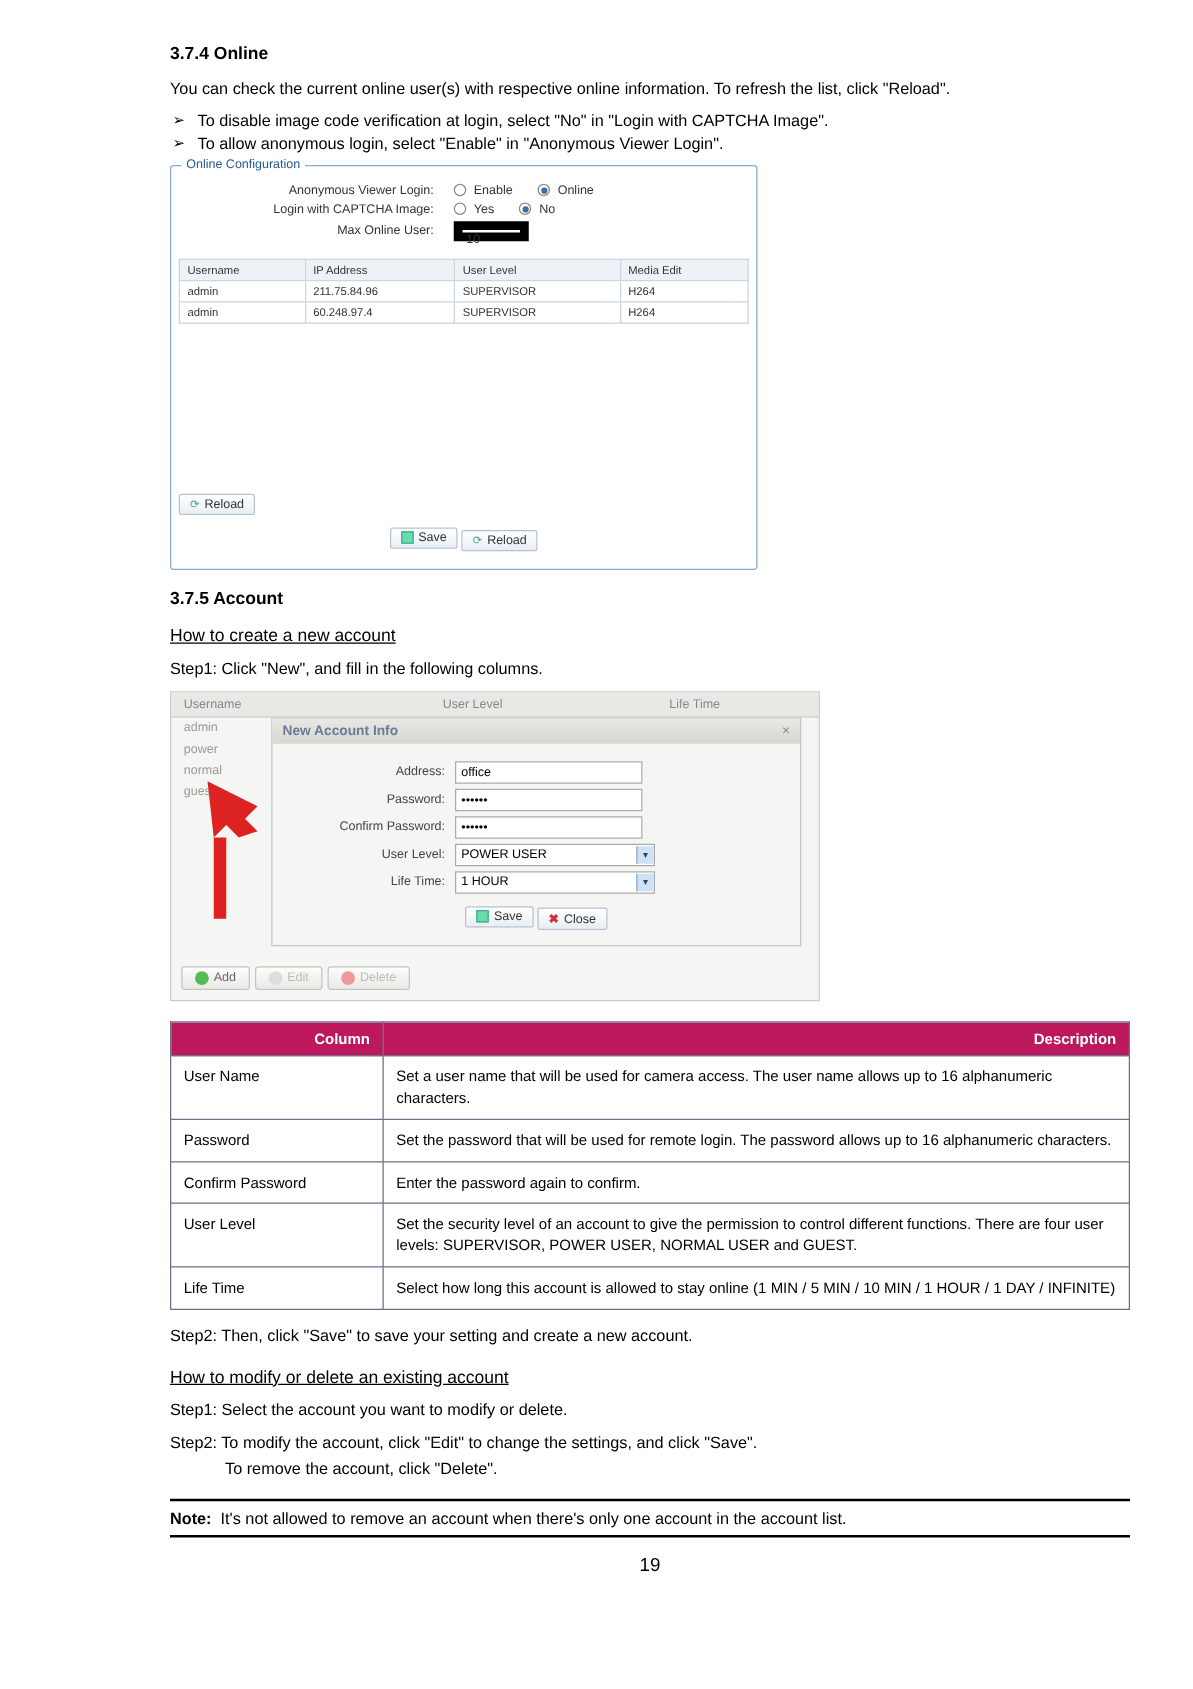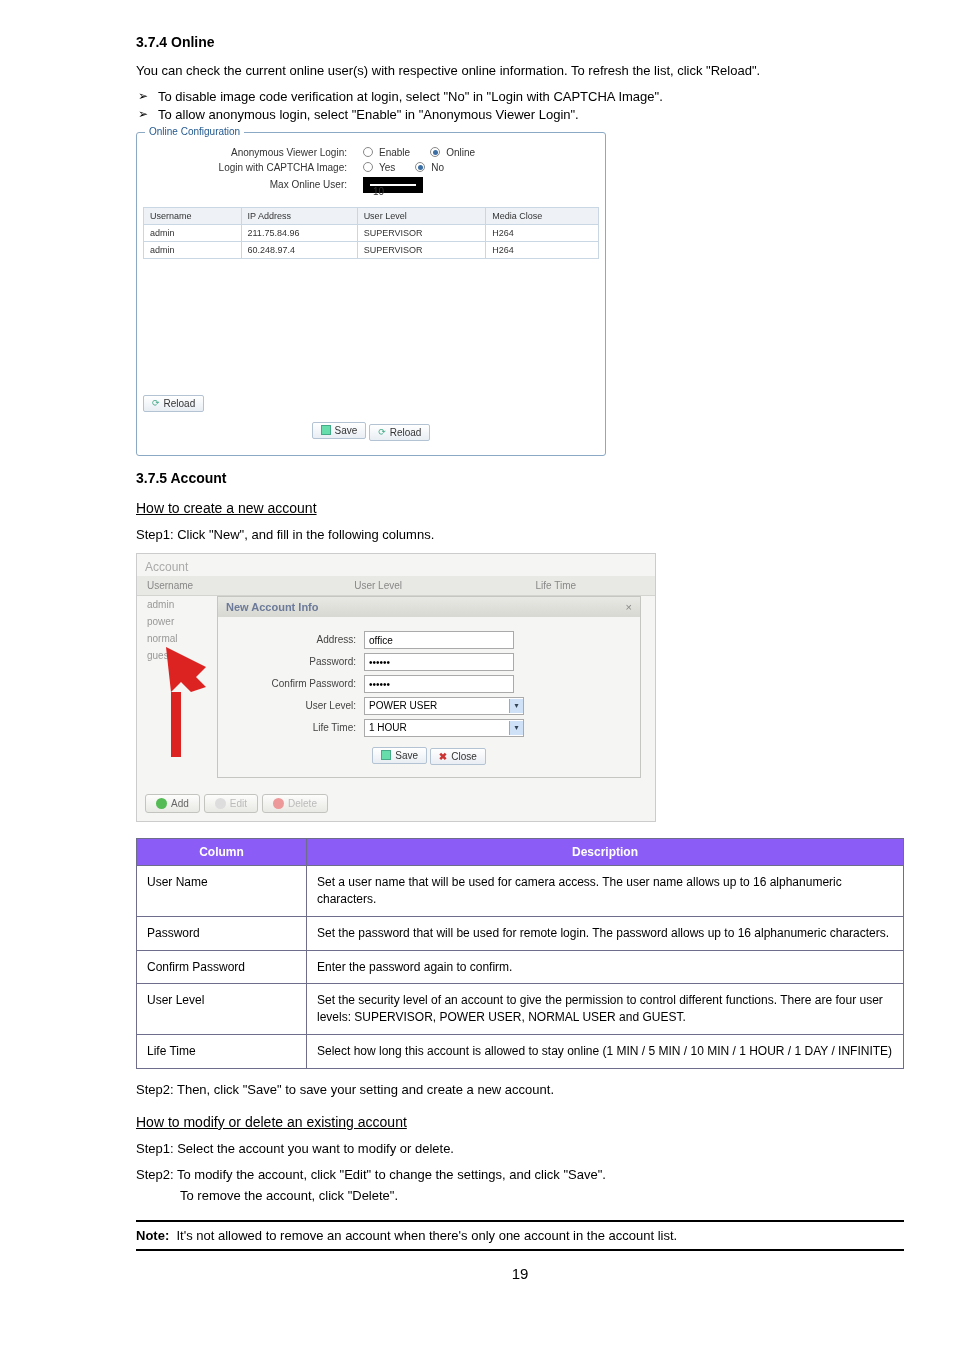--- a/index.html
+++ b/index.html
@@ -46,21 +46,21 @@
   .chev { width: 14px; height: 14px; background: #cfe1f7; border-left: 1px solid #9ab; display: inline-flex; align-items: center; justify-content: center; color: #345; font-size: 8px; margin-right: -4px; }
   .red-arrow { position: absolute; left: -72px; top: 40px; }
   .red-arrow svg { width: 80px; height: 130px; }
   .modal-btns { text-align: center; margin-top: 10px; }
   .footer-btns { display: flex; gap: 4px; padding: 6px 8px 0 8px; }
   .fbtn { display:inline-flex; align-items:center; gap:4px; border:1px solid #c3c3bf; background:linear-gradient(#fdfdfc,#e8e8e4); padding:3px 10px; font-size:10px; border-radius:3px; color:#666; }
   .fbtn.disabled { color:#bbb; }
   .circ { width:11px; height:11px; border-radius:50%; display:inline-block; }
   
   table.desc { width: 100%; border-collapse: collapse; font-size: 12px; margin: 4px 0 12px 0; border: 1px solid #6e6e8c; }
-  table.desc th { background: #8b5cf6; color: #fff; padding: 6px 10px; text-align: center; font-weight: bold; border: 1px solid #6e6e8c; }
+  table.desc th { background: #be185d; color: #fff; padding: 6px 10px; text-align: right; font-weight: bold; border: 1px solid #6e6e8c; }
   table.desc td { padding: 8px 10px; border: 1px solid #6e6e8c; vertical-align: top; line-height: 1.4; }
   table.desc th:first-child, table.desc td:first-child { width: 170px; }
   .note-row { border-top: 2px solid #000; border-bottom: 2px solid #000; padding: 6px 0; margin: 14px 0; font-size: 13px; }
   .note-row b { font-weight: bold; }
   .pagenum { text-align: center; font-size: 15px; margin-top: 12px; }
 </style>
 </head>
 <body>
 
 <div class="page">
@@ -108,21 +108,21 @@
         </div>
       </div>
     </div>
     <div class="grid-wrap">
       <table class="grid">
         <thead>
             <tr>
           <th>Username</th>
           <th>IP Address</th>
           <th>User Level</th>
-          <th>Media Close</th>
+          <th>Media Edit</th>
         </tr>
           </thead>
         <tbody>
           <tr>
             <td>admin</td>
             <td>211.75.84.96</td>
             <td>SUPERVISOR</td>
             <td>H264</td>
           </tr>
           <tr>
@@ -151,21 +151,20 @@
           <span>Reload</span>
         </span>
     </div>
   </div>
 
   <h3 class="section">3.7.5 Account</h3>
   <div class="subhead">How to create a new account</div>
   <p class="body">Step1: Click "New", and fill in the following columns.</p>
 
   <div class="acct-shot">
-    <div class="acct-title">Account</div>
     <table class="acct">
       <thead>
           <tr>
         <th style="width:40%">Username</th>
         <th style="width:35%">User Level</th>
         <th>Life Time</th>
       </tr>
         </thead>
       <tbody>
         <tr>

